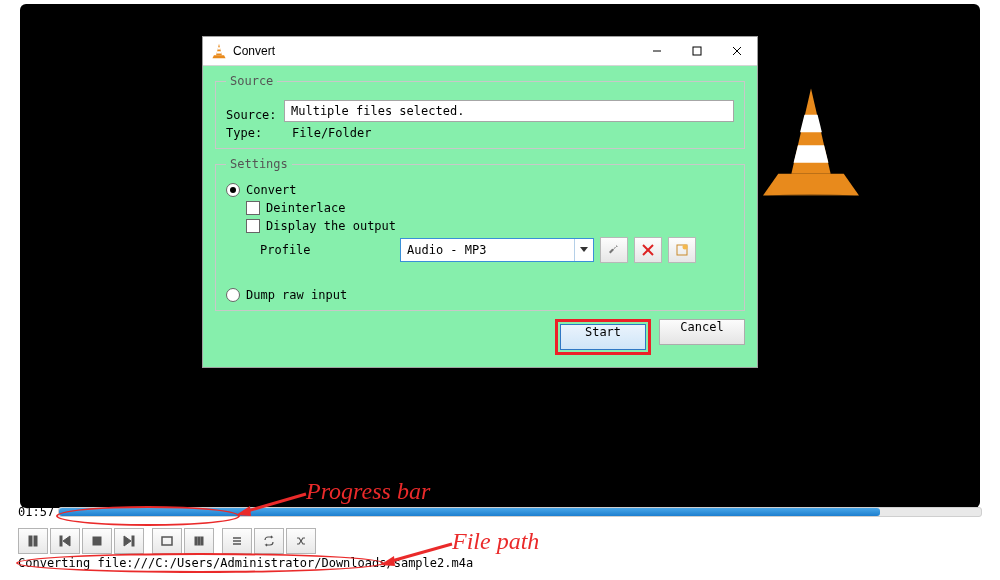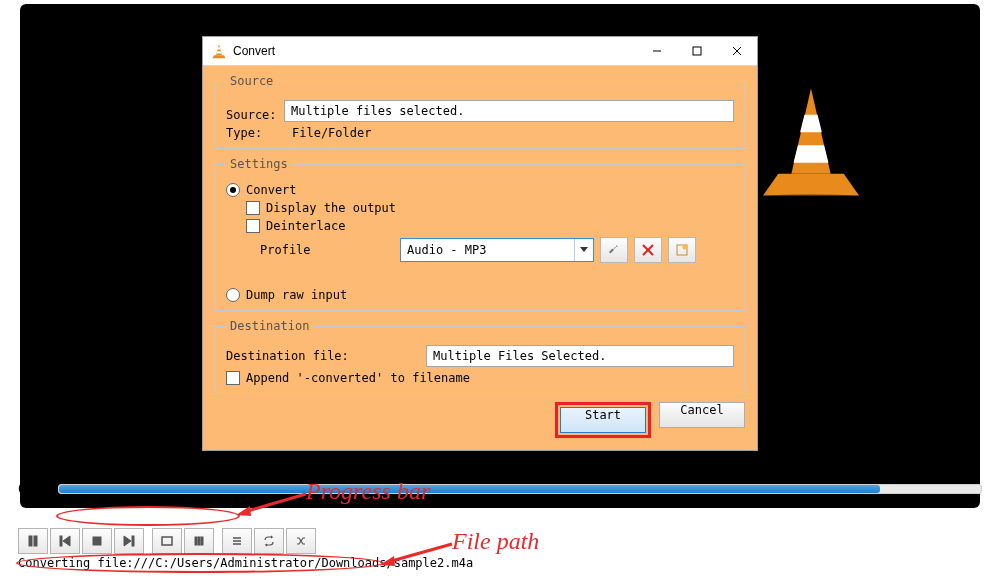--- a/index.html
+++ b/index.html
@@ -1,17 +1,17 @@
 <!DOCTYPE html>
 <html><head>
 <meta charset="utf-8">
 <style>
 html,body{margin:0;padding:0;width:1000px;height:580px;background:#fff;font-family:"Segoe UI",Arial,sans-serif;font-size:12px;overflow:hidden}
 .stage{position:absolute;left:20px;top:4px;width:960px;height:504px;background:#000;border-radius:6px}
-.window{position:absolute;left:182px;top:32px;width:554px;background:#fdba74;border:1px solid #a0a0a0;box-shadow:0 4px 12px rgba(0,0,0,.3)}
+.window{position:absolute;left:182px;top:32px;width:554px;background:#86efac;border:1px solid #a0a0a0;box-shadow:0 4px 12px rgba(0,0,0,.3)}
 .titlebar{height:28px;background:#fff;display:flex;align-items:center;border-bottom:1px solid #d6d6d6}
 .titlebar .cone{width:16px;height:16px;margin:0 6px 0 8px}
 .titlebar .title{flex:1;font-size:12px;color:#000}
 .winbtn{width:40px;height:28px;display:flex;align-items:center;justify-content:center;color:#000}
 .winbtn svg{width:10px;height:10px}
 .body{padding:8px 12px 12px;font-family:"SimSun","MS Gothic",monospace;font-size:12px;color:#000}
 fieldset{border:1px solid #c8c8c8;margin:0 0 8px;padding:8px 10px 4px}
 legend{color:#555;padding:0 4px}
 .row{display:flex;align-items:flex-end;margin:4px 0}
 .lab{width:58px}
@@ -27,21 +27,21 @@
 .combo{width:186px;height:22px;border:1px solid #3a8fd8;background:#fff;display:flex;align-items:center;padding:0 0 0 6px;font-family:inherit}
 .combo .arrow{width:18px;height:22px;border-left:1px solid #b5d0e8;display:flex;align-items:center;justify-content:center}
 .iconbtn{width:26px;height:24px;border:1px solid #b8b8b8;background:linear-gradient(#fdfdfd,#e6e6e6);margin-left:6px;display:flex;align-items:center;justify-content:center}
 .dest-row1{display:flex;align-items:center;margin:4px 0}
 .dest-row1 .dlab{width:200px}
 .btnrow{display:flex;justify-content:flex-end;gap:8px;margin-top:6px}
 .btn{width:84px;height:24px;border:1px solid #acacac;background:linear-gradient(#fcfcfc,#e4e4e4);display:flex;justify-content:center;font-family:inherit}
 .btn.start{border:1px solid #2f77c4;background:linear-gradient(#eaf3fc,#cfe5f8)}
 .start-hl{border:3px solid #ec2027;padding:2px;display:inline-block}
 .big-cone{position:absolute;right:114px;top:78px;width:110px;height:120px}
-.pbar-wrap{position:absolute;left:18px;top:480px;width:964px;height:18px;display:flex;align-items:center}
+.pbar-wrap{position:absolute;left:18px;top:503px;width:964px;height:18px;display:flex;align-items:center}
 .ptime{font-family:"SimSun",monospace;font-size:12px;color:#000;width:40px}
 .ptrack{flex:1;height:8px;background:#e9e9e9;border:1px solid #cfcfcf;border-radius:3px;position:relative}
 .pfill{position:absolute;left:0;top:0;bottom:0;background:linear-gradient(#4aa7e8,#1d7fcf);border-radius:3px}
 .controls{position:absolute;left:18px;top:528px;display:flex;gap:2px}
 .cbtn{width:28px;height:24px;border:1px solid #b4b4b4;background:linear-gradient(#fdfdfd,#e8e8e8);display:flex;align-items:center;justify-content:center}
 .cbtn svg{width:12px;height:12px;fill:#555;stroke:#555}
 .cbtn.sep{margin-left:6px}
 .status{position:absolute;left:18px;top:556px;font-family:"SimSun",monospace;font-size:12px;color:#000}
 .annot{position:absolute;color:#ea2a2a;font-family:Liberation Serif, serif;font-size:24px;font-style:italic;font-weight:500}
 .arrow-svg{position:absolute}
@@ -103,25 +103,25 @@
 
       <fieldset>
         <legend>Settings</legend>
         <div class="radio">
           <span class="radio-dot on"></span>
           <span>Convert</span>
         </div>
         <div class="opts">
           <div class="check">
             <span class="check-box"></span>
-            <span>Display the output</span>
+            <span>Deinterlace</span>
           </div>
           <div class="check">
             <span class="check-box"></span>
-            <span>Deinterlace</span>
+            <span>Display the output</span>
           </div>
           <div class="profile-row">
             <span class="plab">Profile</span>
             <div class="combo">
               <span style="flex:1">Audio - MP3</span>
               <span class="arrow">
                   <svg width="8" height="6">
                     <polygon points="0,0 8,0 4,5" fill="#333"></polygon>
                   </svg>
                 </span>
@@ -144,33 +144,20 @@
                 </svg>
               </div>
           </div>
         </div>
         <div class="radio" style="margin-top:25px">
           <span class="radio-dot"></span>
           <span>Dump raw input</span>
         </div>
       </fieldset>
 
-      <fieldset>
-        <legend>Destination</legend>
-        <div class="dest-row1">
-          <span class="dlab">Destination file:</span>
-          <div class="flat">
-              <span>Multiple Files Selected.</span>
-            </div>
-        </div>
-        <div class="check">
-          <span class="check-box"></span>
-          <span>Append '-converted' to filename</span>
-        </div>
-      </fieldset>
 
       <div class="btnrow">
         <span class="start-hl">
           <div class="btn start">
               <span>Start</span>
             </div>
         </span>
         <div class="btn">
             <span>Cancel</span>
           </div>

